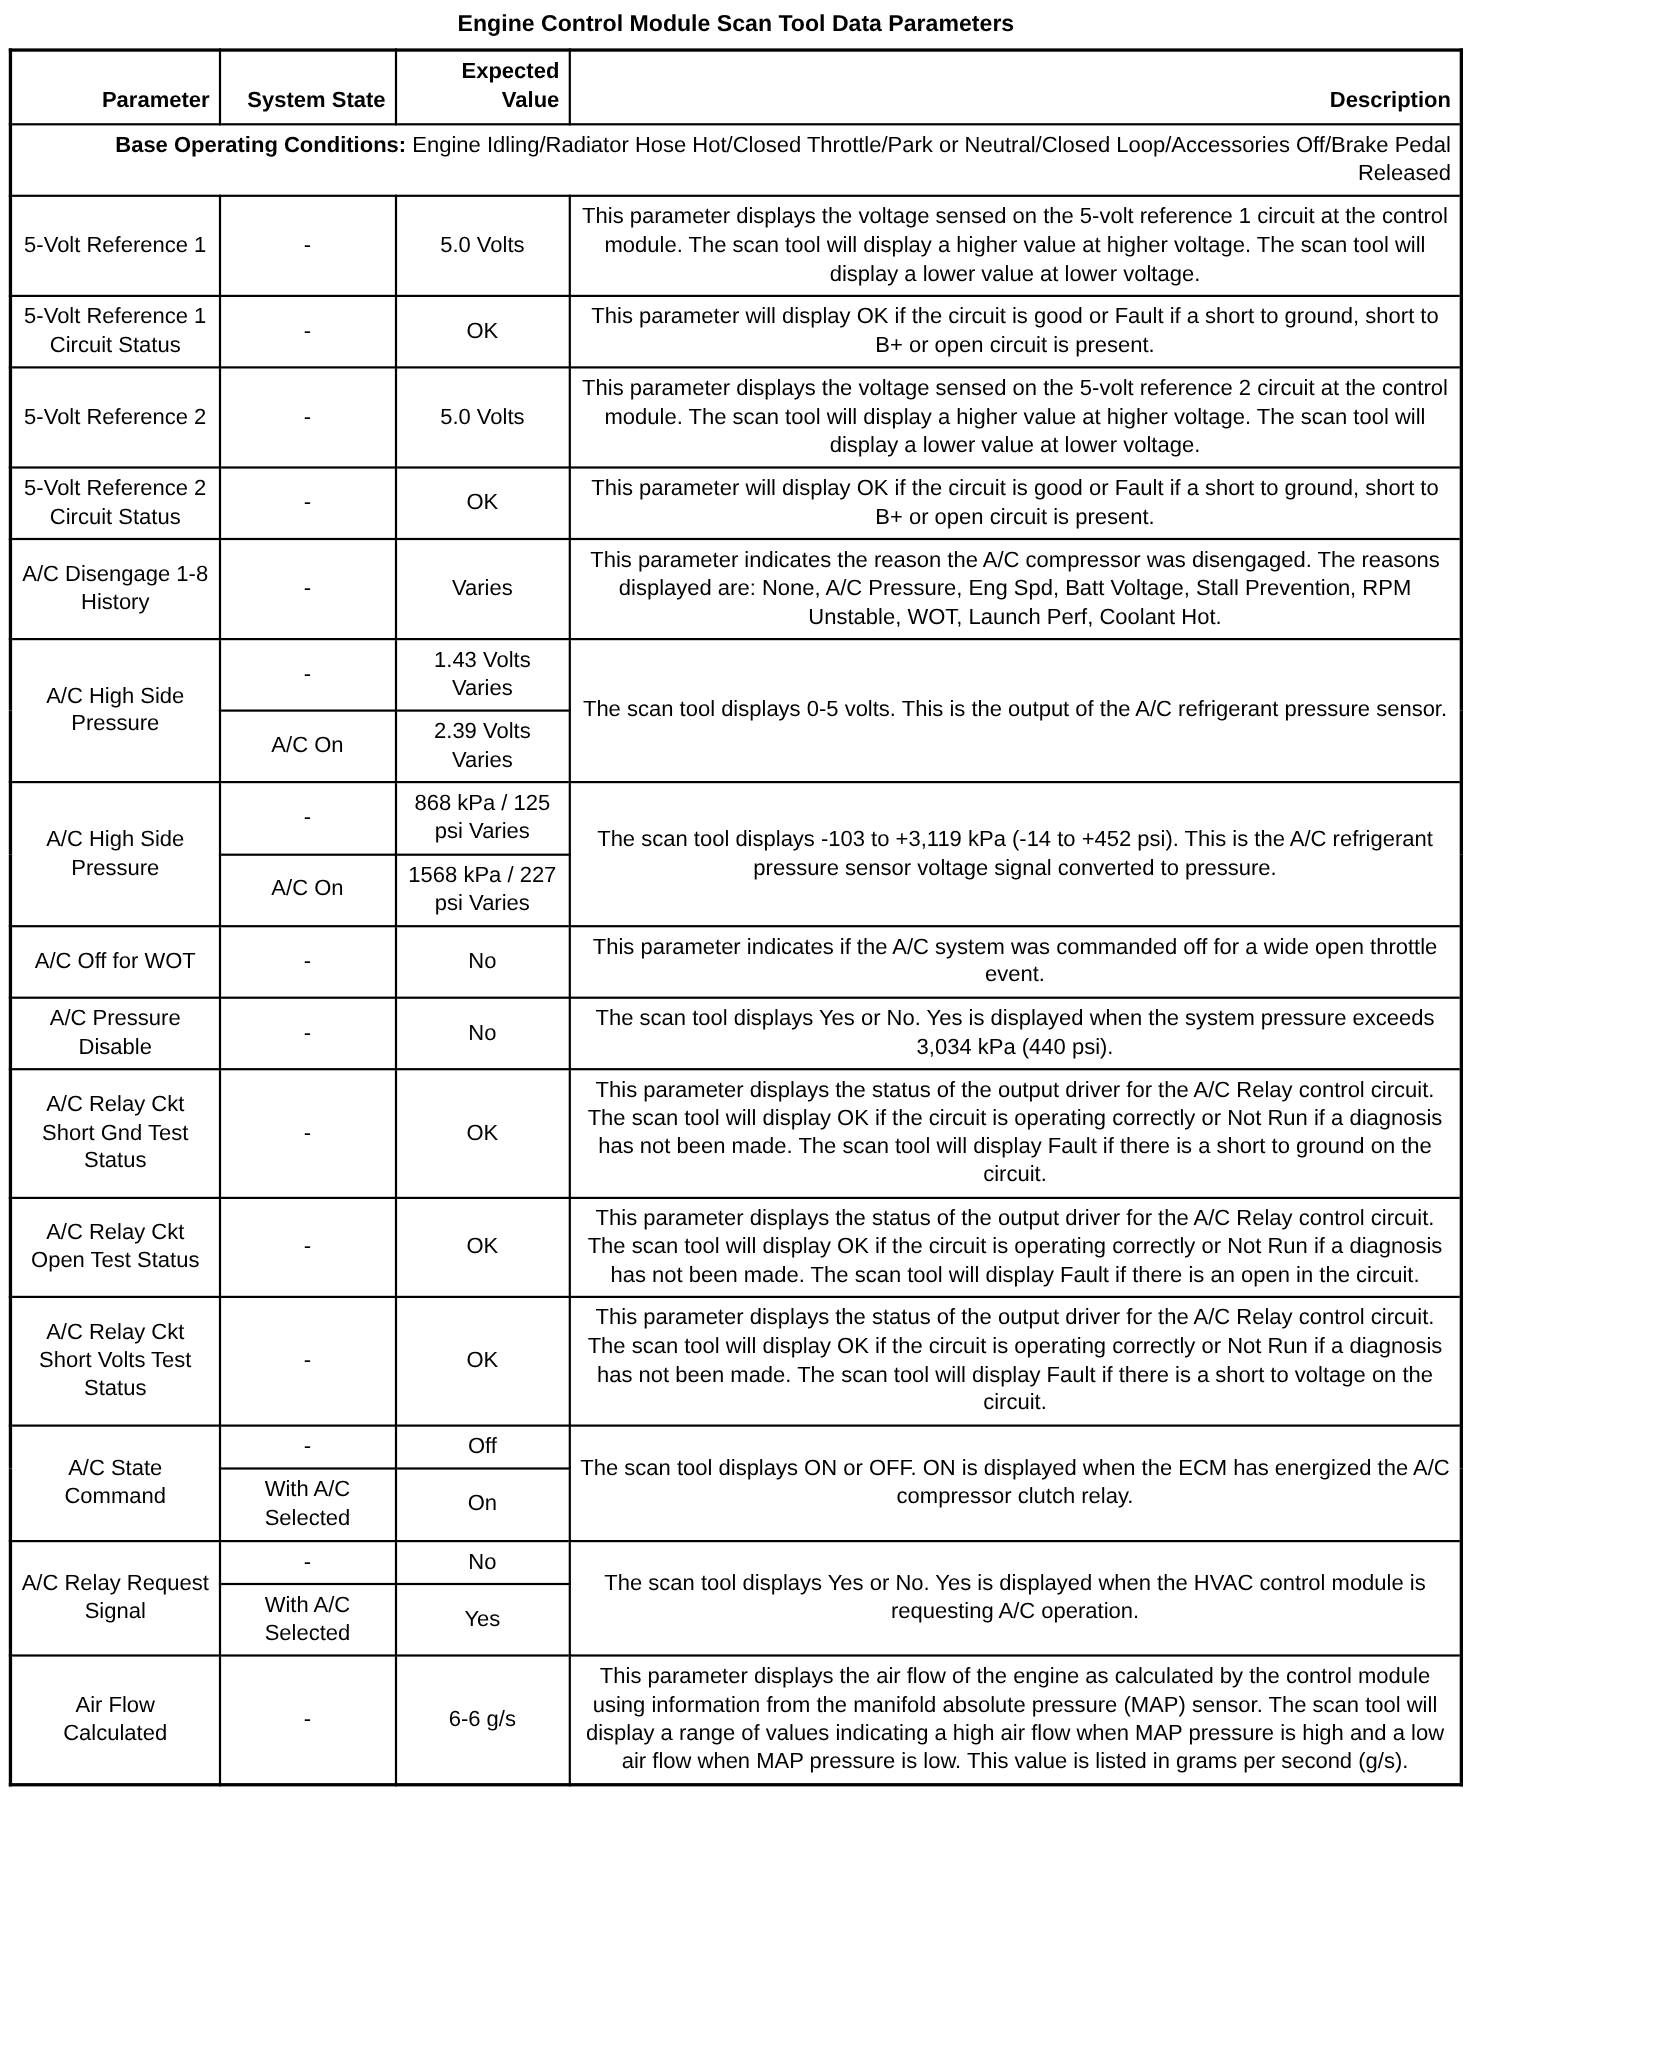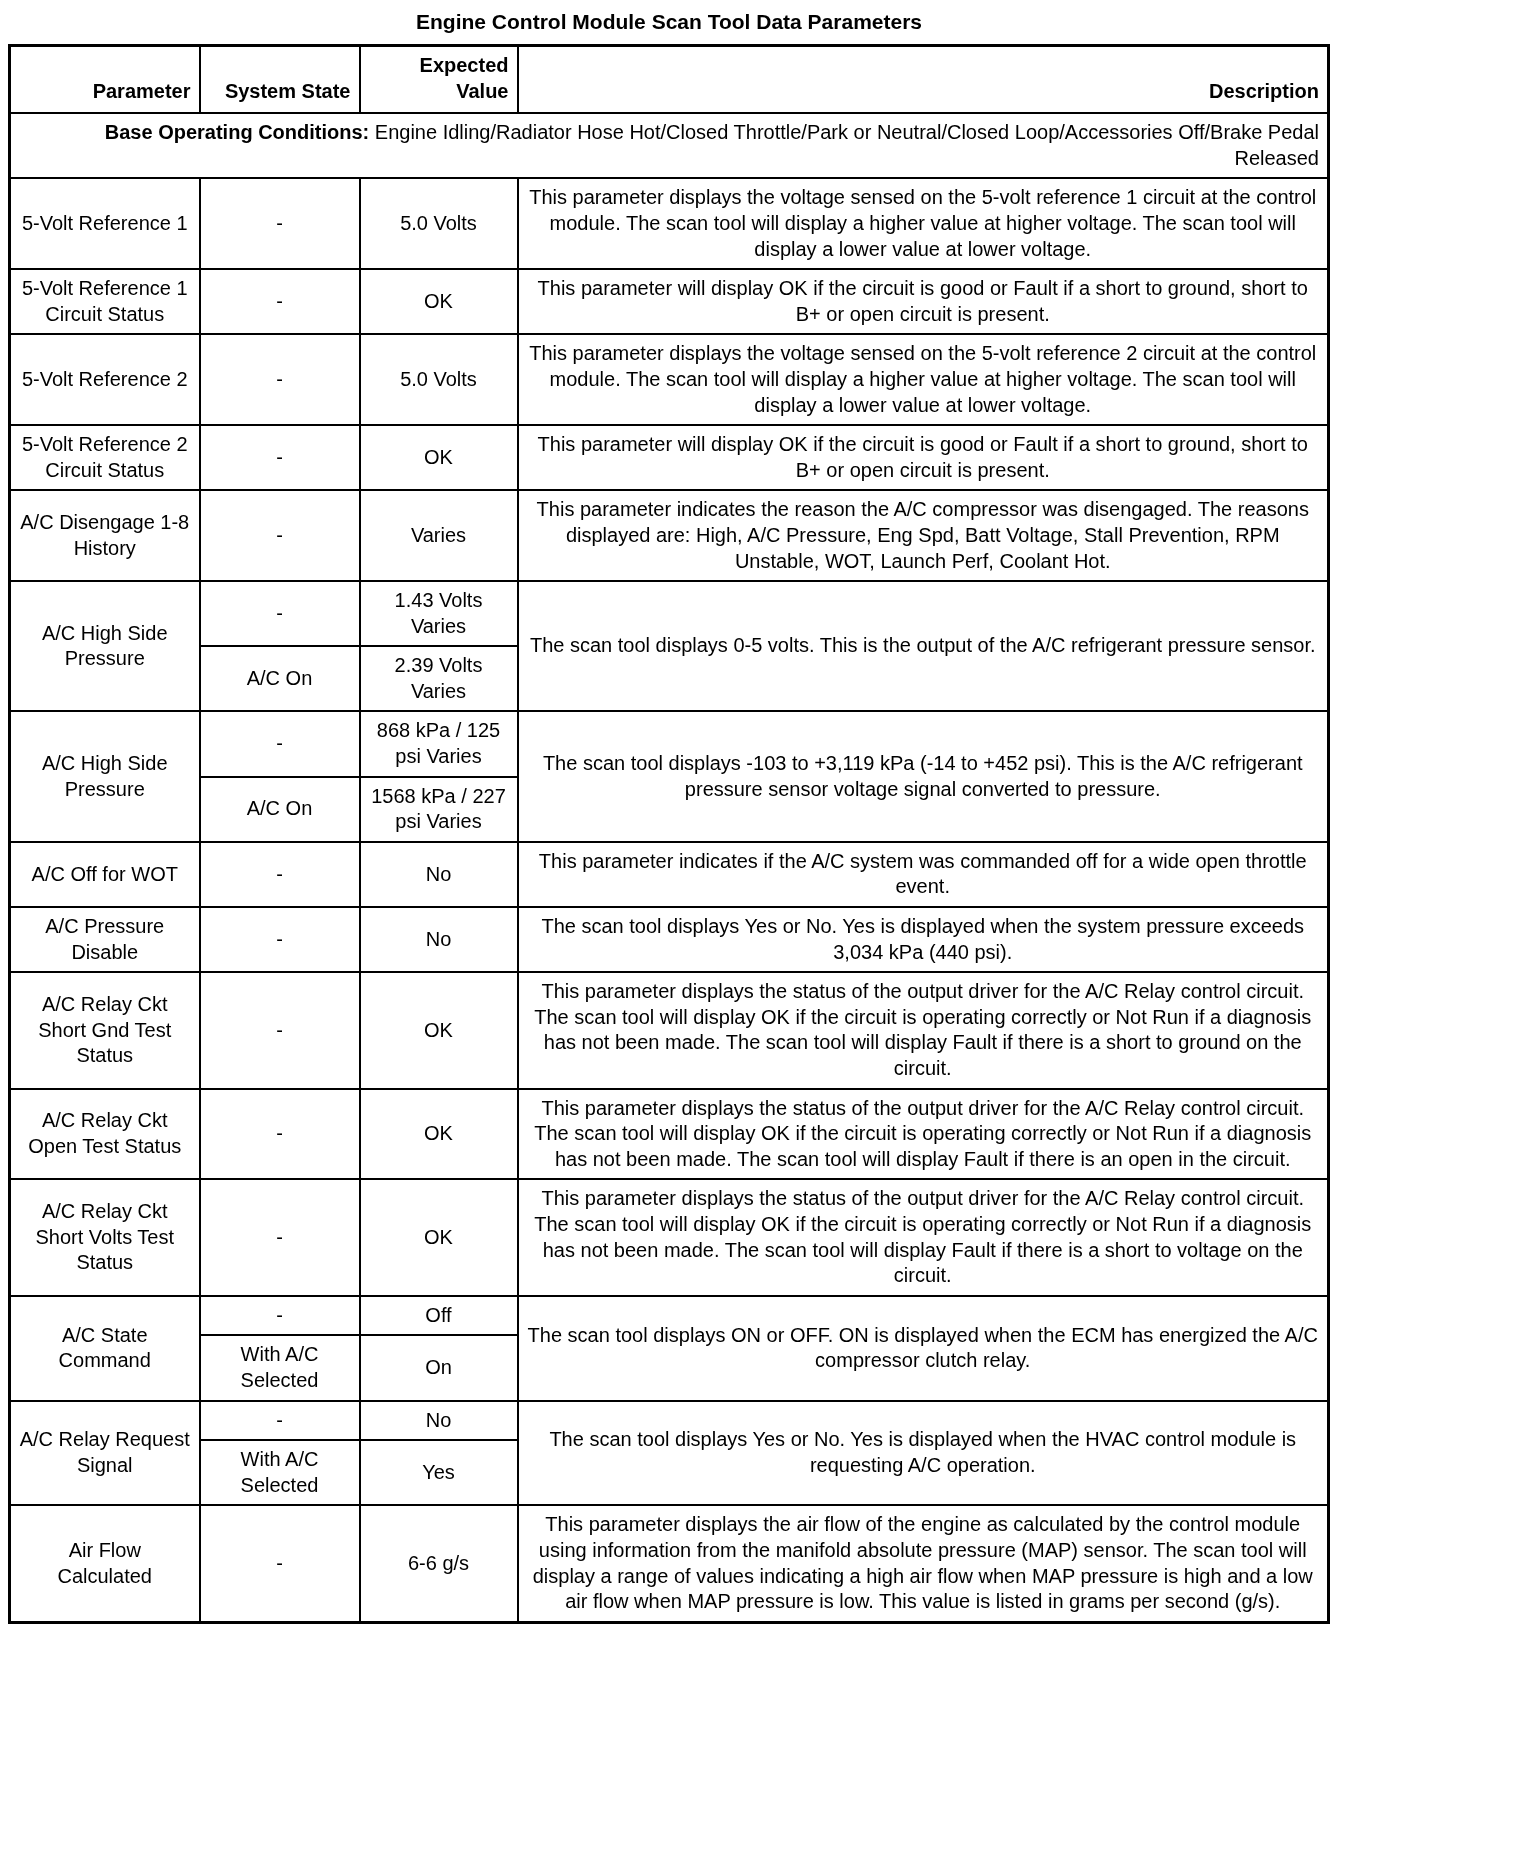--- a/index.html
+++ b/index.html
@@ -110,21 +110,21 @@
         <tr>
           <td class="param">5-Volt Reference 2 Circuit Status</td>
           <td class="state">-</td>
           <td class="value">OK</td>
           <td class="desc">This parameter will display OK if the circuit is good or Fault if a short to ground, short to B+ or open circuit is present.</td>
         </tr>
         <tr>
           <td class="param">A/C Disengage 1-8 History</td>
           <td class="state">-</td>
           <td class="value">Varies</td>
-          <td class="desc">This parameter indicates the reason the A/C compressor was disengaged. The reasons displayed are: High, A/C Pressure, Eng Spd, Batt Voltage, Stall Prevention, RPM Unstable, WOT, Launch Perf, Coolant Hot.</td>
+          <td class="desc">This parameter indicates the reason the A/C compressor was disengaged. The reasons displayed are: None, A/C Pressure, Eng Spd, Batt Voltage, Stall Prevention, RPM Unstable, WOT, Launch Perf, Coolant Hot.</td>
         </tr>
         <tr>
           <td class="param" rowspan="2">A/C High Side Pressure</td>
           <td class="state">-</td>
           <td class="value">1.43 Volts
 Varies</td>
           <td class="desc" rowspan="2">The scan tool displays 0-5 volts. This is the output of the A/C refrigerant pressure sensor.</td>
         </tr>
         <tr>
           <td class="state">A/C On</td>

